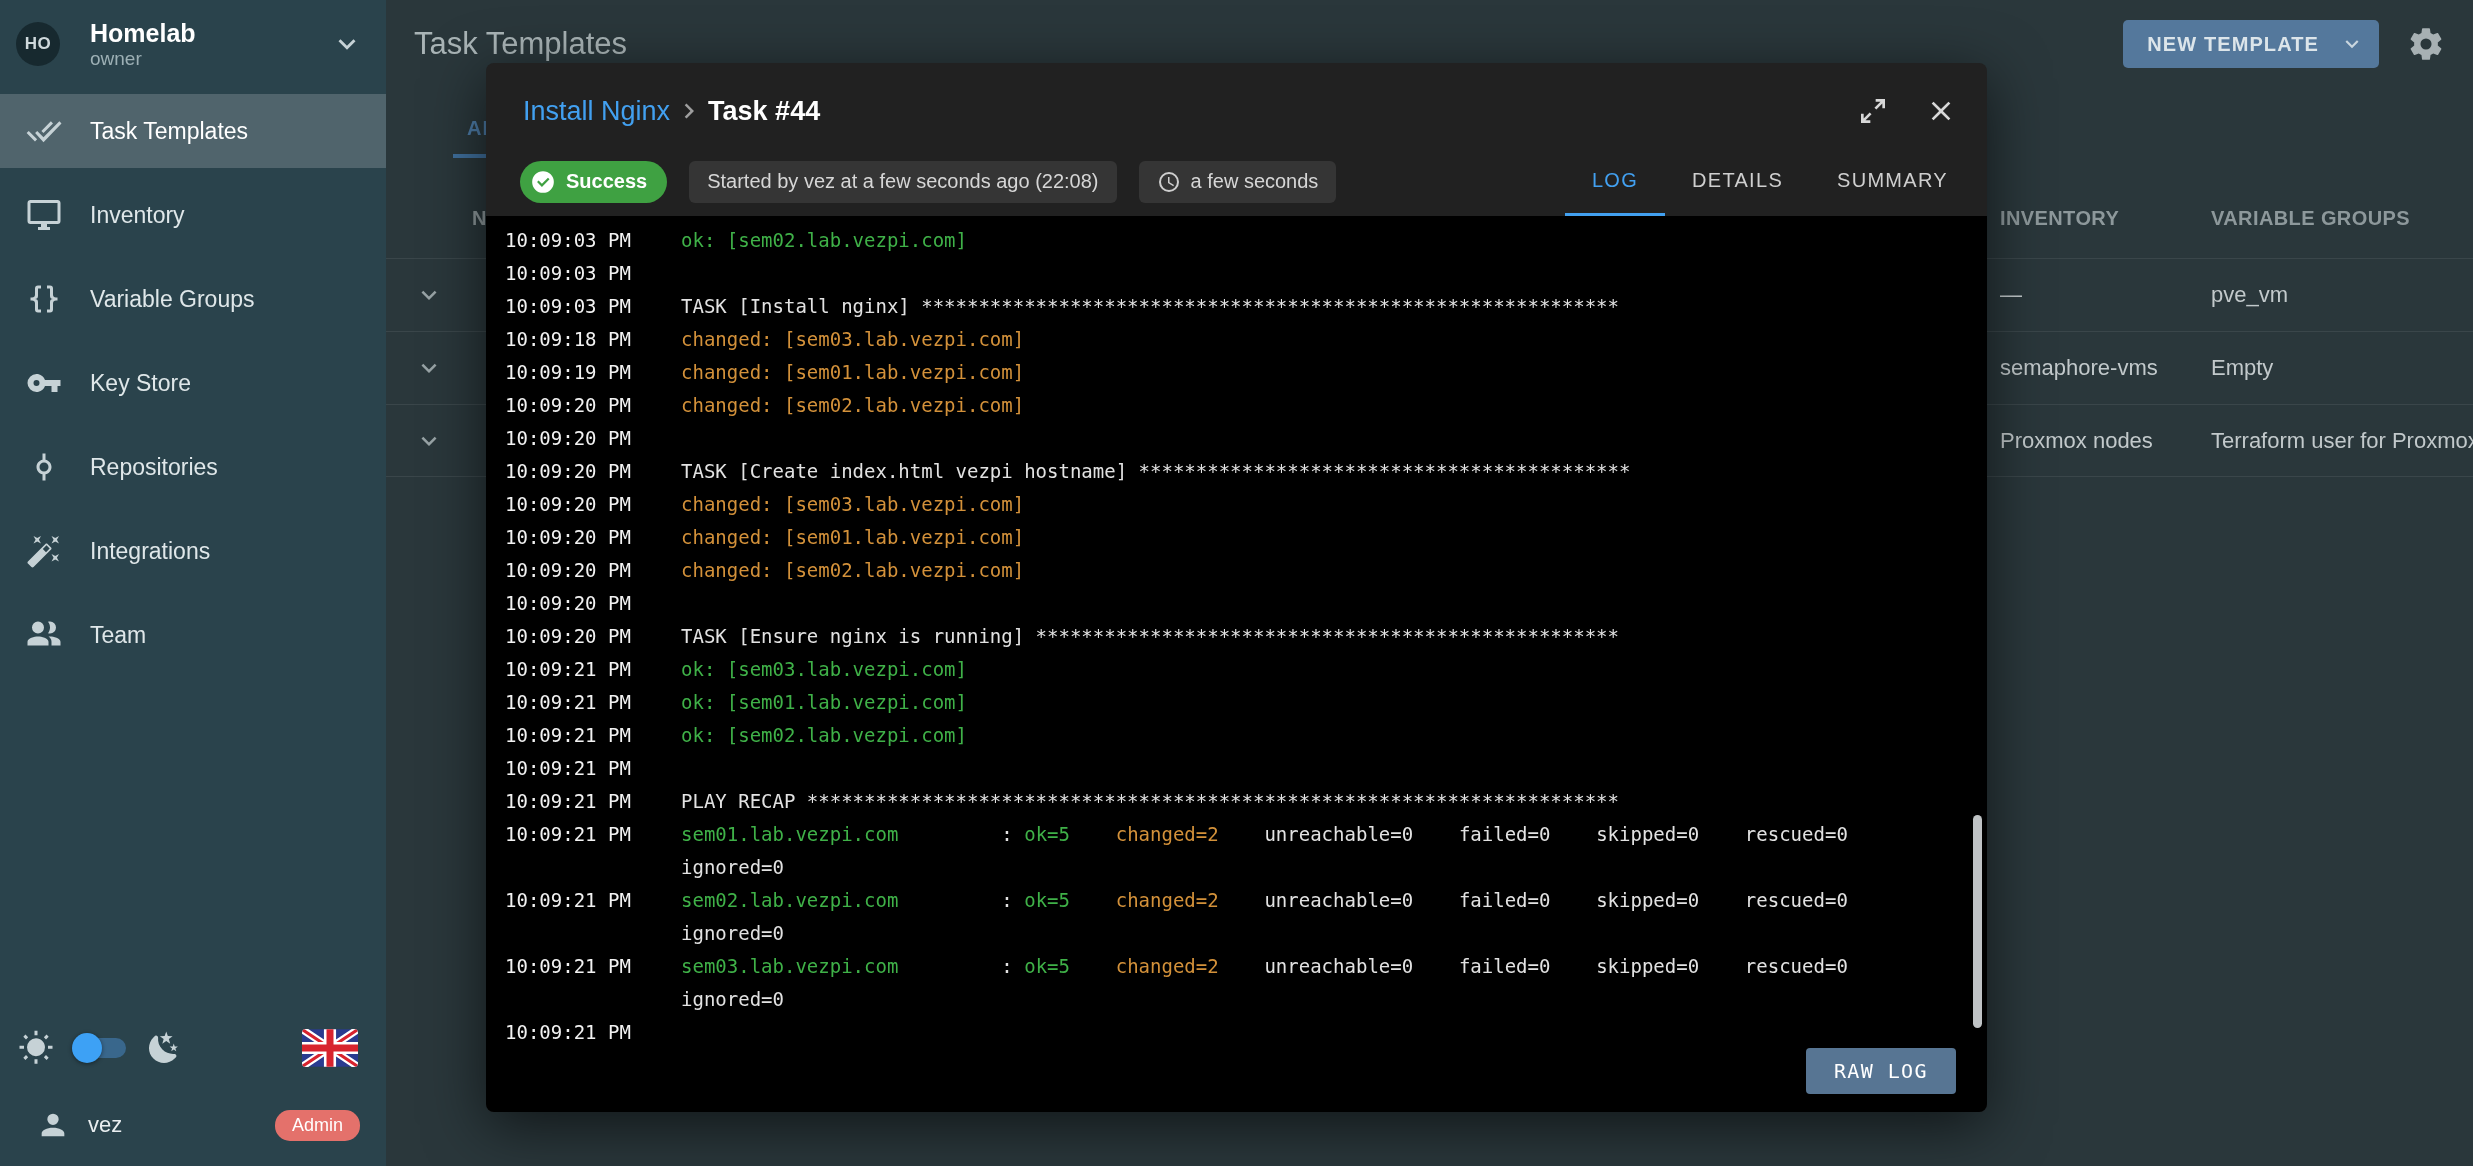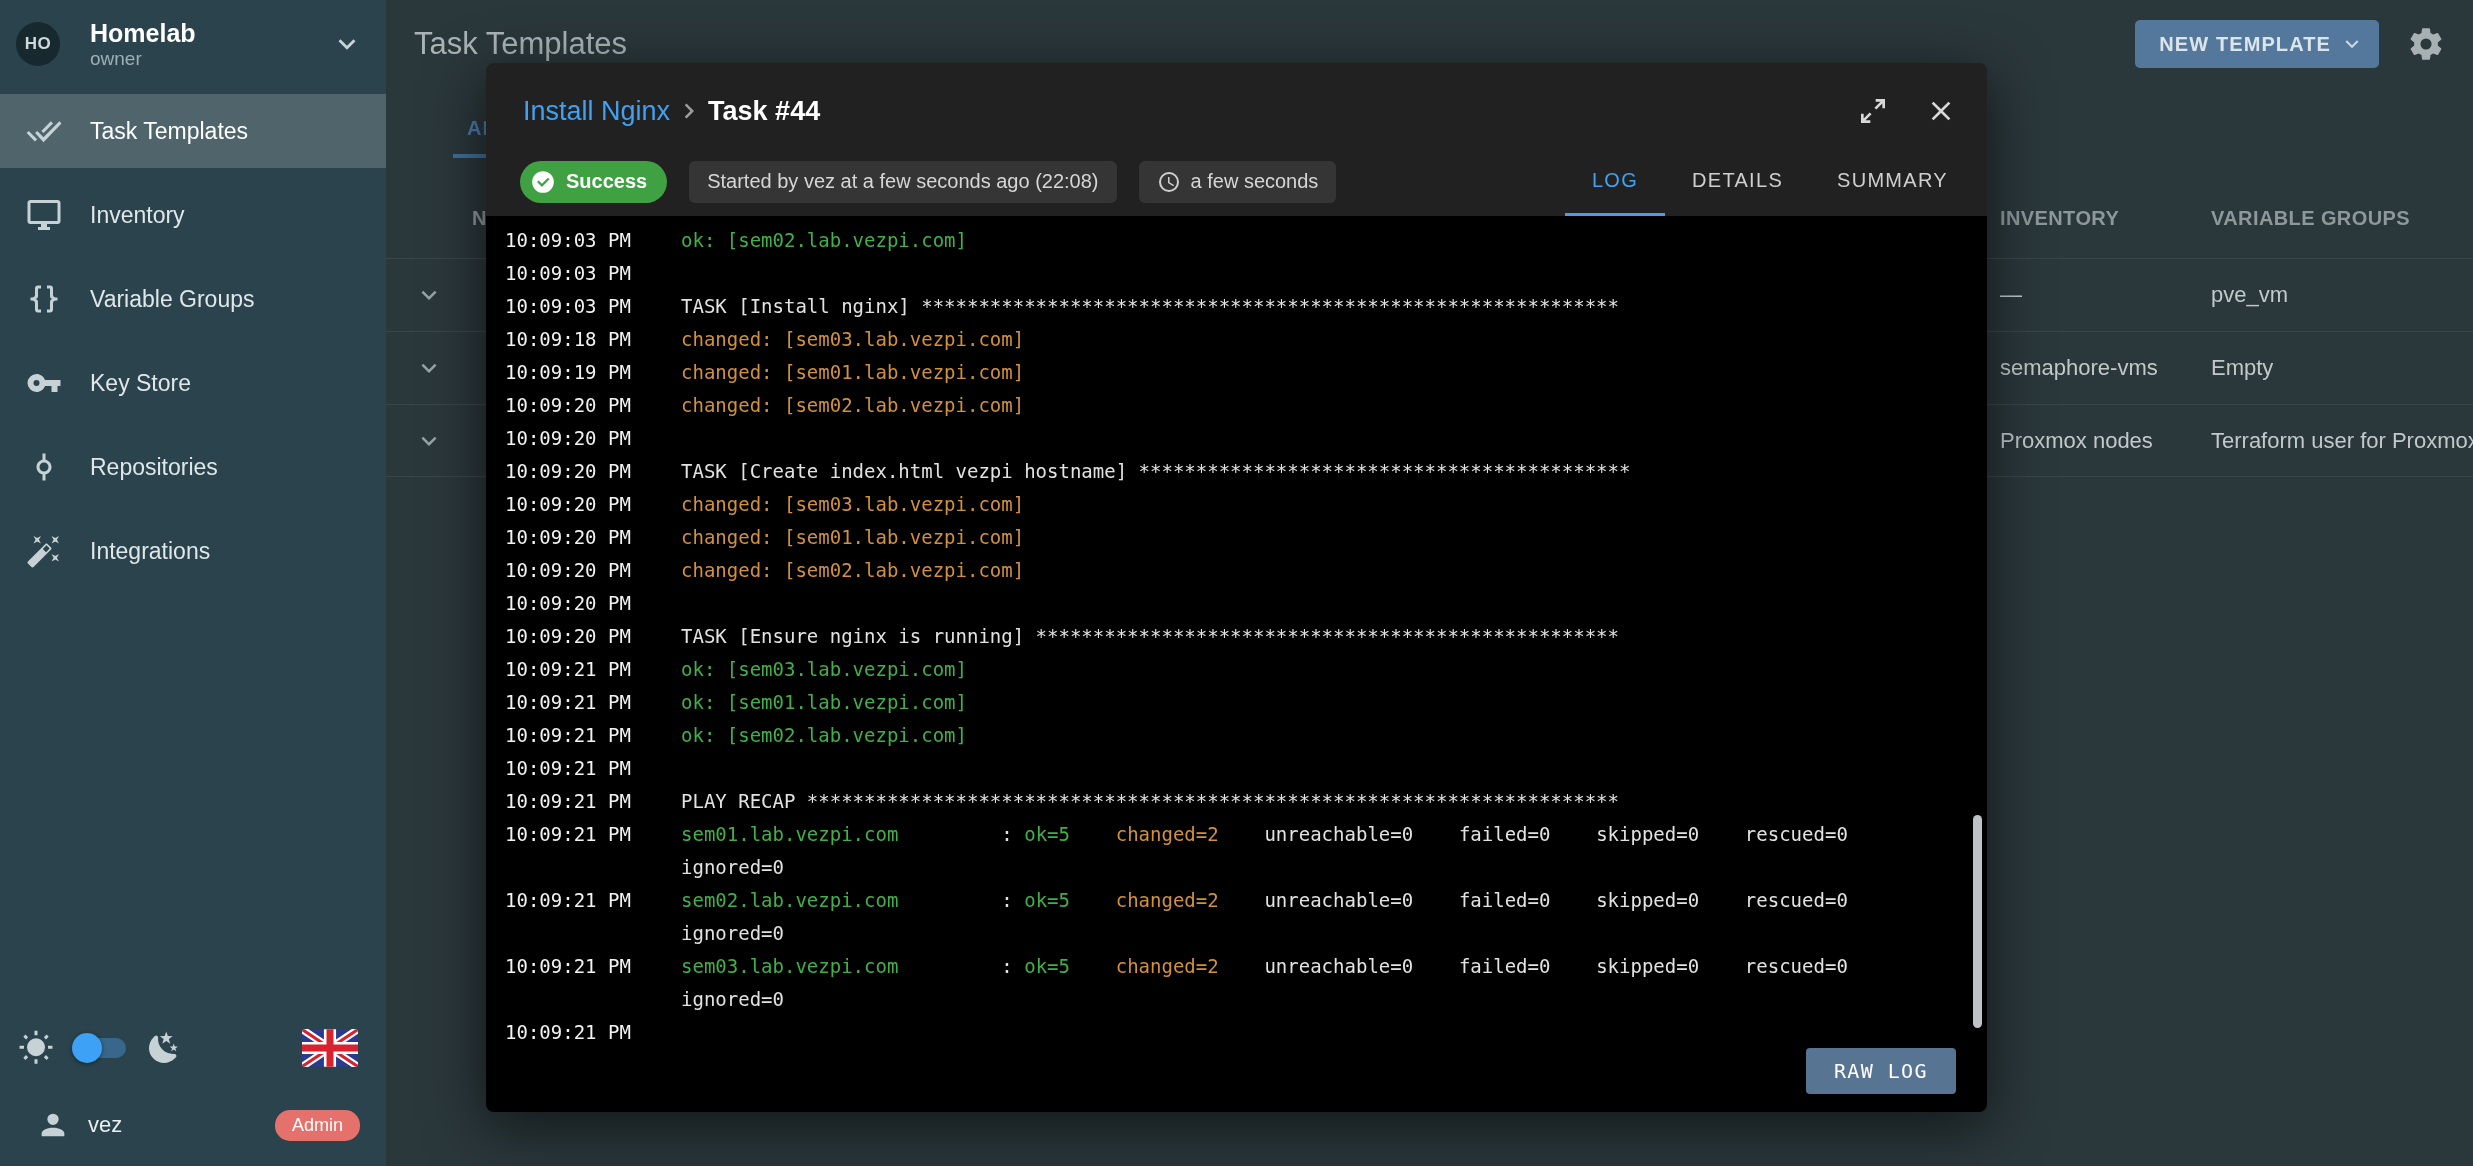--- a/index.html
+++ b/index.html
@@ -53,21 +53,21 @@
     font-size:18px; padding:5px 17px; border-radius:15px;
   }
 
   
   .main { position:absolute; left:386px; right:0; top:0; bottom:0; overflow:hidden; }
   .main-header { height:88px; display:flex; align-items:center; padding:0 28px; }
   .page-title { font-size:31px; font-weight:500; color:#a9b4b6; }
   .nt-btn {
     margin-left:auto; height:48px; padding:0 14px 0 24px; border:none; cursor:pointer;
     background:#54789c; color:#dce5ea; border-radius:5px;
-    display:flex; align-items:center; gap:8px;
+    display:flex; align-items:center; gap:20px;
     font-family:inherit; font-size:20px; font-weight:700; letter-spacing:1.1px;
   }
   .nt-btn .icon { color:#c9d6df; }
   .gear { width:38px; height:38px; color:#a7b0b3; margin-left:28px; cursor:pointer; }
 
   .filter-tabs { height:70px; display:flex; align-items:flex-end; padding-left:67px; }
   .tab-all {
     font-size:20px; font-weight:700; letter-spacing:1.1px; color:#4c7ba6;
     padding:0 14px 14px; border-bottom:4px solid #3f6f9c; cursor:pointer;
   }
@@ -185,20 +185,26 @@
           <span class="s-icon"><svg viewBox="0 0 24 24">
               <path d="M17,12C17,14.42 15.28,16.44 13,16.9V21H11V16.9C8.72,16.44 7,14.42 7,12C7,9.58 8.72,7.56 11,7.1V3H13V7.1C15.28,7.56 17,9.58 17,12M12,9A3,3 0 0,0 9,12A3,3 0 0,0 12,15A3,3 0 0,0 15,12A3,3 0 0,0 12,9Z"></path>
             </svg></span>
           <span>Repositories</span>
         </div>
         <div class="side-item">
           <span class="s-icon"><svg viewBox="0 0 24 24">
               <path d="M7.5,5.6L5,7L6.4,4.5L5,2L7.5,3.4L10,2L8.6,4.5L10,7L7.5,5.6M19.5,15.4L22,14L20.6,16.5L22,19L19.5,17.6L17,19L18.4,16.5L17,14L19.5,15.4M22,2L20.6,4.5L22,7L19.5,5.6L17,7L18.4,4.5L17,2L19.5,3.4L22,2M13.34,12.78L15.78,10.34L13.66,8.22L11.22,10.66L13.34,12.78M14.37,7.29L16.71,9.63C17.1,10 17.1,10.65 16.71,11.04L5.04,22.71C4.65,23.1 4,23.1 3.63,22.71L1.29,20.37C0.9,20 0.9,19.35 1.29,18.96L12.96,7.29C13.35,6.9 14,6.9 14.37,7.29Z"></path>
             </svg></span>
           <span>Integrations</span>
+        </div>
+        <div class="side-item">
+          <span class="s-icon"><svg viewBox="0 0 24 24">
+              <path d="M16,13C15.71,13 15.38,13 15.03,13.05C16.19,13.89 17,15 17,16.5V19H23V16.5C23,14.17 18.33,13 16,13M8,13C5.67,13 1,14.17 1,16.5V19H15V16.5C15,14.17 10.33,13 8,13M8,11A4,4 0 0,0 12,7A4,4 0 0,0 8,3A4,4 0 0,0 4,7A4,4 0 0,0 8,11M16,11A4,4 0 0,0 20,7A4,4 0 0,0 16,3C15.53,3 15.09,3.1 14.67,3.24C15.5,4.27 16,5.57 16,7C16,8.43 15.5,9.72 14.67,10.76C15.09,10.9 15.53,11 16,11Z"></path>
+            </svg></span>
+          <span>Team</span>
         </div>
       </nav>
 
     <div class="side-bottom">
       <div class="theme-row">
         <span class="icon i36" style="color:#c6d2d6">
           <svg viewBox="0 0 24 24">
               <path d="M3.55,18.54L4.96,19.95L6.76,18.16L5.34,16.74M11,22.45H13V19.5H11M12,5.5A6,6 0 0,0 6,11.5A6,6 0 0,0 12,17.5A6,6 0 0,0 18,11.5C18,8.18 15.31,5.5 12,5.5M20,12.5H23V10.5H20M17.24,18.16L19.04,19.95L20.45,18.54L18.66,16.74M20.45,4.46L19.04,3.05L17.24,4.84L18.66,6.26M13,0.55H11V3.5H13M4,10.5H1V12.5H4M6.76,4.84L4.96,3.05L3.55,4.46L5.34,6.26L6.76,4.84Z"></path>
             </svg>
         </span>

